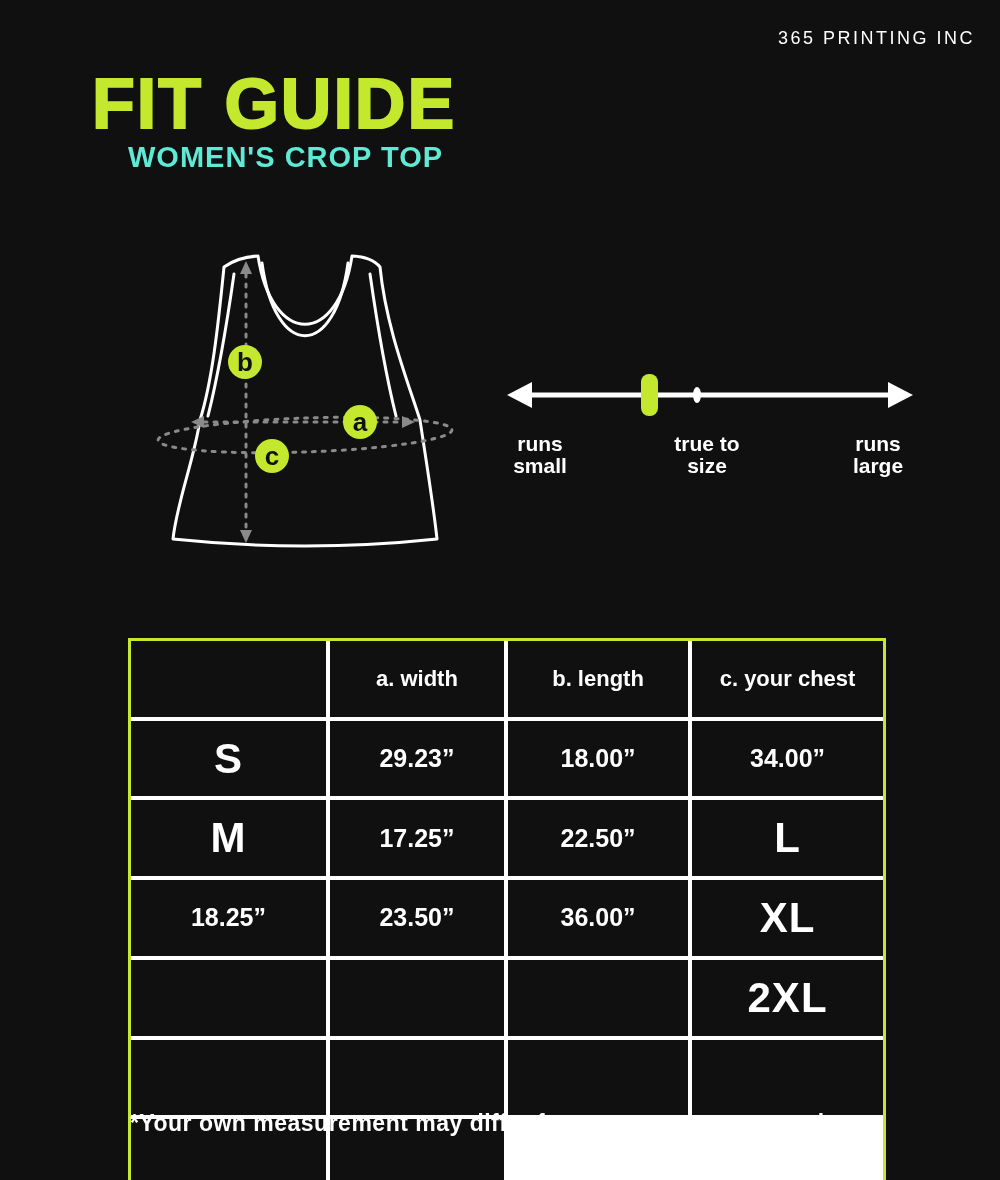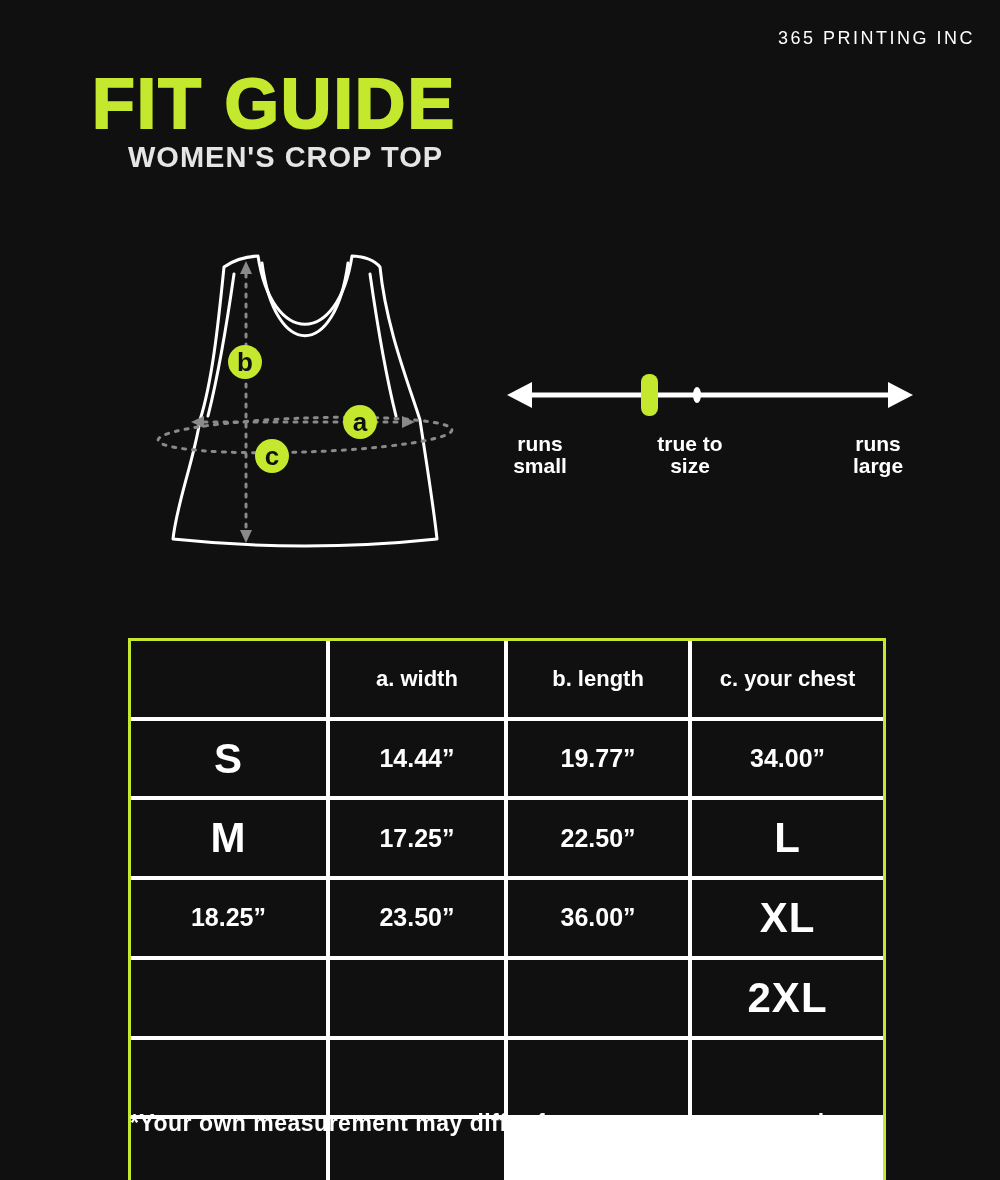--- a/index.html
+++ b/index.html
@@ -19,31 +19,31 @@
   .title {
     position:absolute; top:64px; left:60px;
     font-size:70px; font-weight:bold; letter-spacing:2px;
     color:#c4e82d; -webkit-text-stroke:2px #c4e82d;
     white-space:nowrap;
     margin-left:32px;
   }
   .subtitle {
     position:absolute; top:141px; left:128px;
     font-size:29px; font-weight:bold; letter-spacing:1px;
-    color:#e5e5e5; white-space:nowrap;
+    color:#5eead4; white-space:nowrap;
   }
   .tank-svg { position:absolute; left:150px; top:242px; }
   .scale-svg { position:absolute; left:505px; top:368px; }
   .scale-label {
     position:absolute; top:433px;
     font-size:21px; font-weight:bold; line-height:22px;
     text-align:center; color:#ffffff;
   }
   .lbl-small { left:488px; width:104px; }
-  .lbl-true  { left:628px; width:124px; }
+  .lbl-true  { left:645px; width:124px; }
   .lbl-large { left:826px; width:104px; }
 
   .size-table {
     position:absolute; left:128px; top:638px;
     width:758px; height:560px;
     box-sizing:border-box;
     background:#ffffff;
     border:3px solid #c4e82d;
     display:grid;
     grid-template-columns:197fr 176fr 182fr 193fr;
@@ -125,22 +125,22 @@
     <div>large</div>
   </div>
 
   <div class="size-table">
     <div class="cell hdr"></div>
     <div class="cell hdr">a. width</div>
     <div class="cell hdr">b. length</div>
     <div class="cell hdr">c. your chest</div>
 
     <div class="cell size">S</div>
-    <div class="cell val">14.44”</div>
-    <div class="cell val">19.77”</div>
+    <div class="cell val">29.23”</div>
+    <div class="cell val">18.00”</div>
     <div class="cell val">34.00”</div>
 
     <div class="cell size">M</div>
     <div class="cell val">17.25”</div>
     <div class="cell val">22.50”</div>
 
     <div class="cell size">L</div>
     <div class="cell val">18.25”</div>
     <div class="cell val">23.50”</div>
     <div class="cell val">36.00”</div>

